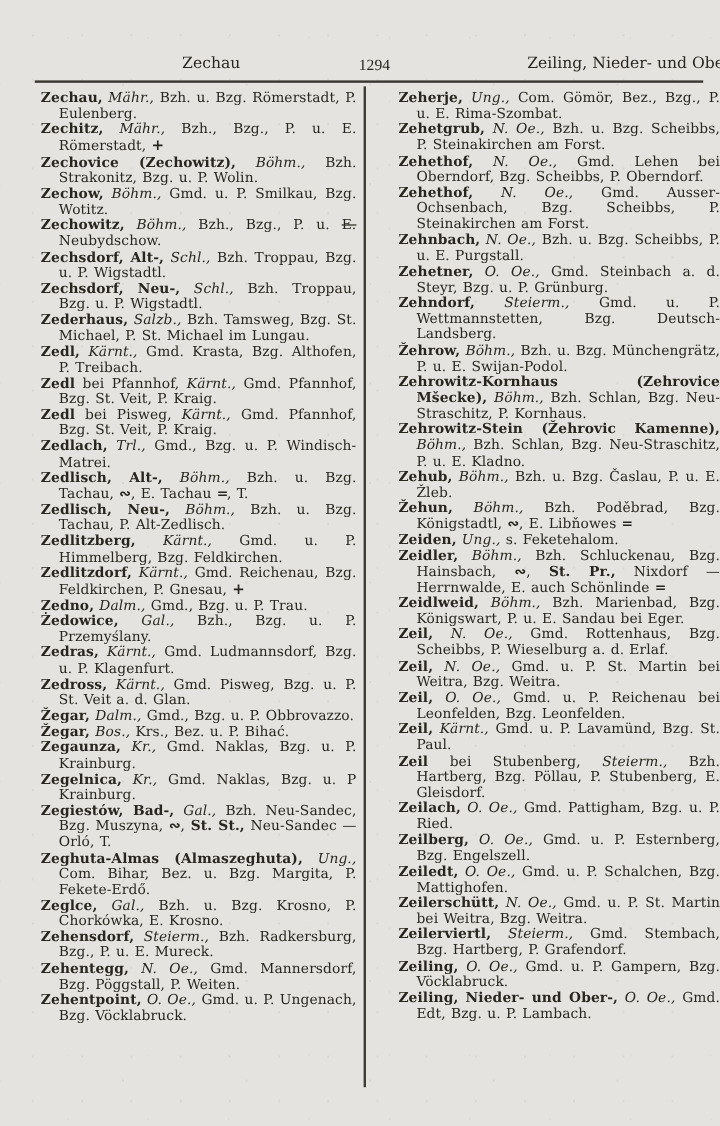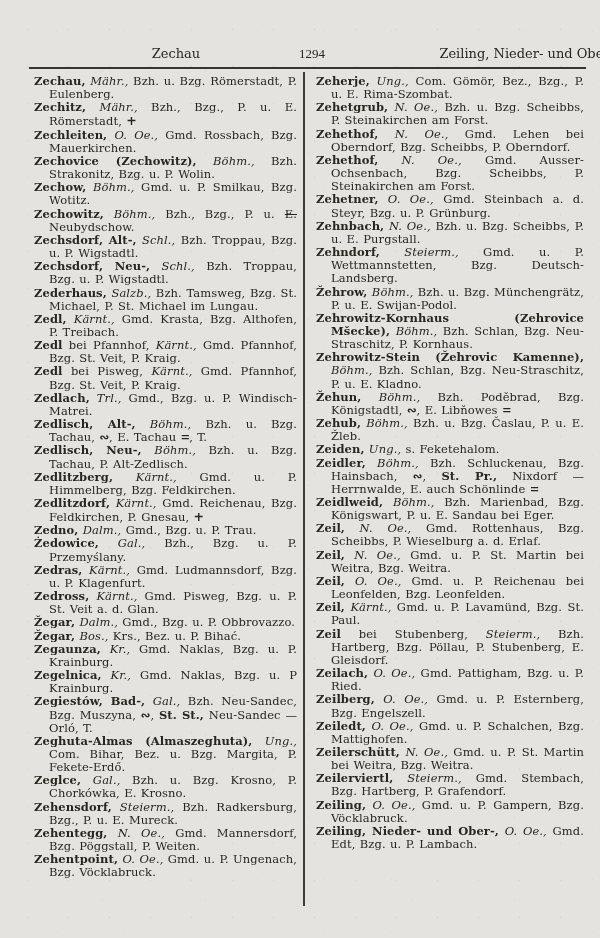--- a/index.html
+++ b/index.html
@@ -22,21 +22,21 @@
   .head-rule {
     position:absolute; top:67px; left:29px; width:557px; height:0;
     border-top:2px solid #38352e;
   }
   .column-divider {
     position:absolute; left:303px; top:72px; width:2px; height:834px;
     background:#403d36;
   }
   .col { position:absolute; top:75px; }
   .col-left  { left:34px;  width:263px; }
-  .col-right { left:316px; width:268px; }
+  .col-right { left:332px; width:268px; }
   p.entry {
     margin:0; padding-left:15px; text-indent:-15px;
     font-size:11.5px; line-height:13.15px;
     text-align:justify; letter-spacing:0.1px; word-spacing:0.6px;
   }
   .seg-b { font-weight:bold; }
   .seg-i { font-style:italic; }
   .seg-x { text-decoration:line-through; }
   .icon  { font-weight:bold; }
   .posthorn-icon { font-style:normal; letter-spacing:0; }
@@ -51,21 +51,20 @@
   <span class="hdr-num">1294</span>
   <span class="hdr-right">Zeiling, Nieder- und Ober-</span>
 </div>
 
 <div class="head-rule"></div>
 <div class="column-divider"></div>
 
 <div class="col col-left">
     <p class="entry"><span class="seg-b">Zechau,</span><span class="seg-i"> Mähr.,</span><span class="seg-r"> Bzh. u. Bzg. Römerstadt, P. Eulenberg.</span></p>
     <p class="entry"><span class="seg-b">Zechitz,</span><span class="seg-i"> Mähr.,</span><span class="seg-r"> Bzh., Bzg., P. u. E. Römerstadt, </span><span class="icon cross-icon">+</span></p>
-    <p class="entry"><span class="seg-b">Zechleiten,</span><span class="seg-i"> O. Oe.,</span><span class="seg-r"> Gmd. Rossbach, Bzg. Mauerkirchen.</span></p>
     <p class="entry"><span class="seg-b">Zechovice (Zechowitz),</span><span class="seg-i"> Böhm.,</span><span class="seg-r"> Bzh. Strakonitz, Bzg. u. P. Wolin.</span></p>
     <p class="entry"><span class="seg-b">Zechow,</span><span class="seg-i"> Böhm.,</span><span class="seg-r"> Gmd. u. P. Smilkau, Bzg. Wotitz.</span></p>
     <p class="entry"><span class="seg-b">Zechowitz,</span><span class="seg-i"> Böhm.,</span><span class="seg-r"> Bzh., Bzg., P. u. </span><span class="seg-x">E.</span><span class="seg-r"> Neubydschow.</span></p>
     <p class="entry"><span class="seg-b">Zechsdorf, Alt-,</span><span class="seg-i"> Schl.,</span><span class="seg-r"> Bzh. Troppau, Bzg. u. P. Wigstadtl.</span></p>
     <p class="entry"><span class="seg-b">Zechsdorf, Neu-,</span><span class="seg-i"> Schl.,</span><span class="seg-r"> Bzh. Troppau, Bzg. u. P. Wigstadtl.</span></p>
     <p class="entry"><span class="seg-b">Zederhaus,</span><span class="seg-i"> Salzb.,</span><span class="seg-r"> Bzh. Tamsweg, Bzg. St. Michael, P. St. Michael im Lungau.</span></p>
     <p class="entry"><span class="seg-b">Zedl,</span><span class="seg-i"> Kärnt.,</span><span class="seg-r"> Gmd. Krasta, Bzg. Althofen, P. Treibach.</span></p>
     <p class="entry"><span class="seg-b">Zedl</span><span class="seg-r"> bei Pfannhof, </span><span class="seg-i">Kärnt.,</span><span class="seg-r"> Gmd. Pfannhof, Bzg. St. Veit, P. Kraig.</span></p>
     <p class="entry"><span class="seg-b">Zedl</span><span class="seg-r"> bei Pisweg, </span><span class="seg-i">Kärnt.,</span><span class="seg-r"> Gmd. Pfannhof, Bzg. St. Veit, P. Kraig.</span></p>
     <p class="entry"><span class="seg-b">Zedlach,</span><span class="seg-i"> Trl.,</span><span class="seg-r"> Gmd., Bzg. u. P. Windisch-Matrei.</span></p>
@@ -86,28 +85,28 @@
     <p class="entry"><span class="seg-b">Zeglce,</span><span class="seg-i"> Gal.,</span><span class="seg-r"> Bzh. u. Bzg. Krosno, P. Chorkówka, E. Krosno.</span></p>
     <p class="entry"><span class="seg-b">Zehensdorf,</span><span class="seg-i"> Steierm.,</span><span class="seg-r"> Bzh. Radkersburg, Bzg., P. u. E. Mureck.</span></p>
     <p class="entry"><span class="seg-b">Zehentegg,</span><span class="seg-i"> N. Oe.,</span><span class="seg-r"> Gmd. Mannersdorf, Bzg. Pöggstall, P. Weiten.</span></p>
     <p class="entry"><span class="seg-b">Zehentpoint,</span><span class="seg-i"> O. Oe.,</span><span class="seg-r"> Gmd. u. P. Ungenach, Bzg. Vöcklabruck.</span></p>
   </div>
 <div class="col col-right">
     <p class="entry"><span class="seg-b">Zeherje,</span><span class="seg-i"> Ung.,</span><span class="seg-r"> Com. Gömör, Bez., Bzg., P. u. E. Rima-Szombat.</span></p>
     <p class="entry"><span class="seg-b">Zehetgrub,</span><span class="seg-i"> N. Oe.,</span><span class="seg-r"> Bzh. u. Bzg. Scheibbs, P. Steinakirchen am Forst.</span></p>
     <p class="entry"><span class="seg-b">Zehethof,</span><span class="seg-i"> N. Oe.,</span><span class="seg-r"> Gmd. Lehen bei Oberndorf, Bzg. Scheibbs, P. Oberndorf.</span></p>
     <p class="entry"><span class="seg-b">Zehethof,</span><span class="seg-i"> N. Oe.,</span><span class="seg-r"> Gmd. Ausser-Ochsenbach, Bzg. Scheibbs, P. Steinakirchen am Forst.</span></p>
+    <p class="entry"><span class="seg-b">Zehnbach,</span><span class="seg-i"> N. Oe.,</span><span class="seg-r"> Bzh. u. Bzg. Scheibbs, P. u. E. Purgstall.</span></p>
     <p class="entry"><span class="seg-b">Zehetner,</span><span class="seg-i"> O. Oe.,</span><span class="seg-r"> Gmd. Steinbach a. d. Steyr, Bzg. u. P. Grünburg.</span></p>
-    <p class="entry"><span class="seg-b">Zehnbach,</span><span class="seg-i"> N. Oe.,</span><span class="seg-r"> Bzh. u. Bzg. Scheibbs, P. u. E. Purgstall.</span></p>
     <p class="entry"><span class="seg-b">Zehndorf,</span><span class="seg-i"> Steierm.,</span><span class="seg-r"> Gmd. u. P. Wettmannstetten, Bzg. Deutsch-Landsberg.</span></p>
     <p class="entry"><span class="seg-b">Žehrow,</span><span class="seg-i"> Böhm.,</span><span class="seg-r"> Bzh. u. Bzg. Münchengrätz, P. u. E. Swijan-Podol.</span></p>
     <p class="entry"><span class="seg-b">Zehrowitz-Kornhaus (Zehrovice Mšecke),</span><span class="seg-i"> Böhm.,</span><span class="seg-r"> Bzh. Schlan, Bzg. Neu-Straschitz, P. Kornhaus.</span></p>
     <p class="entry"><span class="seg-b">Zehrowitz-Stein (Žehrovic Kamenne),</span><span class="seg-i"> Böhm.,</span><span class="seg-r"> Bzh. Schlan, Bzg. Neu-Straschitz, P. u. E. Kladno.</span></p>
+    <p class="entry"><span class="seg-b">Zehub,</span><span class="seg-i"> Böhm.,</span><span class="seg-r"> Bzh. u. Bzg. Časlau, P. u. E. Žleb.</span></p>
     <p class="entry"><span class="seg-b">Žehun,</span><span class="seg-i"> Böhm.,</span><span class="seg-r"> Bzh. Poděbrad, Bzg. Königstadtl, </span><span class="icon posthorn-icon">∾</span><span class="seg-r">, E. Libňowes </span><span class="icon equals-icon">=</span></p>
-    <p class="entry"><span class="seg-b">Zehub,</span><span class="seg-i"> Böhm.,</span><span class="seg-r"> Bzh. u. Bzg. Časlau, P. u. E. Žleb.</span></p>
     <p class="entry"><span class="seg-b">Zeiden,</span><span class="seg-i"> Ung.,</span><span class="seg-r"> s. Feketehalom.</span></p>
     <p class="entry"><span class="seg-b">Zeidler,</span><span class="seg-i"> Böhm.,</span><span class="seg-r"> Bzh. Schluckenau, Bzg. Hainsbach, </span><span class="icon posthorn-icon">∾</span><span class="seg-r">, </span><span class="seg-b">St. Pr.,</span><span class="seg-r"> Nixdorf — Herrnwalde, E. auch Schönlinde </span><span class="icon equals-icon">=</span></p>
     <p class="entry"><span class="seg-b">Zeidlweid,</span><span class="seg-i"> Böhm.,</span><span class="seg-r"> Bzh. Marienbad, Bzg. Königswart, P. u. E. Sandau bei Eger.</span></p>
     <p class="entry"><span class="seg-b">Zeil,</span><span class="seg-i"> N. Oe.,</span><span class="seg-r"> Gmd. Rottenhaus, Bzg. Scheibbs, P. Wieselburg a. d. Erlaf.</span></p>
     <p class="entry"><span class="seg-b">Zeil,</span><span class="seg-i"> N. Oe.,</span><span class="seg-r"> Gmd. u. P. St. Martin bei Weitra, Bzg. Weitra.</span></p>
     <p class="entry"><span class="seg-b">Zeil,</span><span class="seg-i"> O. Oe.,</span><span class="seg-r"> Gmd. u. P. Reichenau bei Leonfelden, Bzg. Leonfelden.</span></p>
     <p class="entry"><span class="seg-b">Zeil,</span><span class="seg-i"> Kärnt.,</span><span class="seg-r"> Gmd. u. P. Lavamünd, Bzg. St. Paul.</span></p>
     <p class="entry"><span class="seg-b">Zeil</span><span class="seg-r"> bei Stubenberg, </span><span class="seg-i">Steierm.,</span><span class="seg-r"> Bzh. Hartberg, Bzg. Pöllau, P. Stubenberg, E. Gleisdorf.</span></p>
     <p class="entry"><span class="seg-b">Zeilach,</span><span class="seg-i"> O. Oe.,</span><span class="seg-r"> Gmd. Pattigham, Bzg. u. P. Ried.</span></p>
     <p class="entry"><span class="seg-b">Zeilberg,</span><span class="seg-i"> O. Oe.,</span><span class="seg-r"> Gmd. u. P. Esternberg, Bzg. Engelszell.</span></p>

